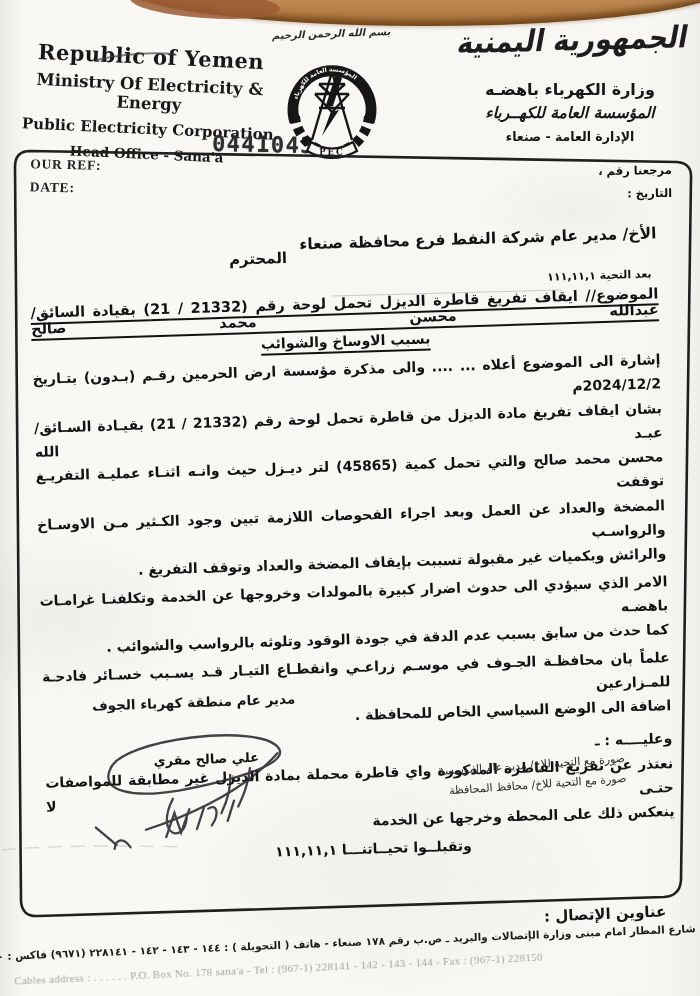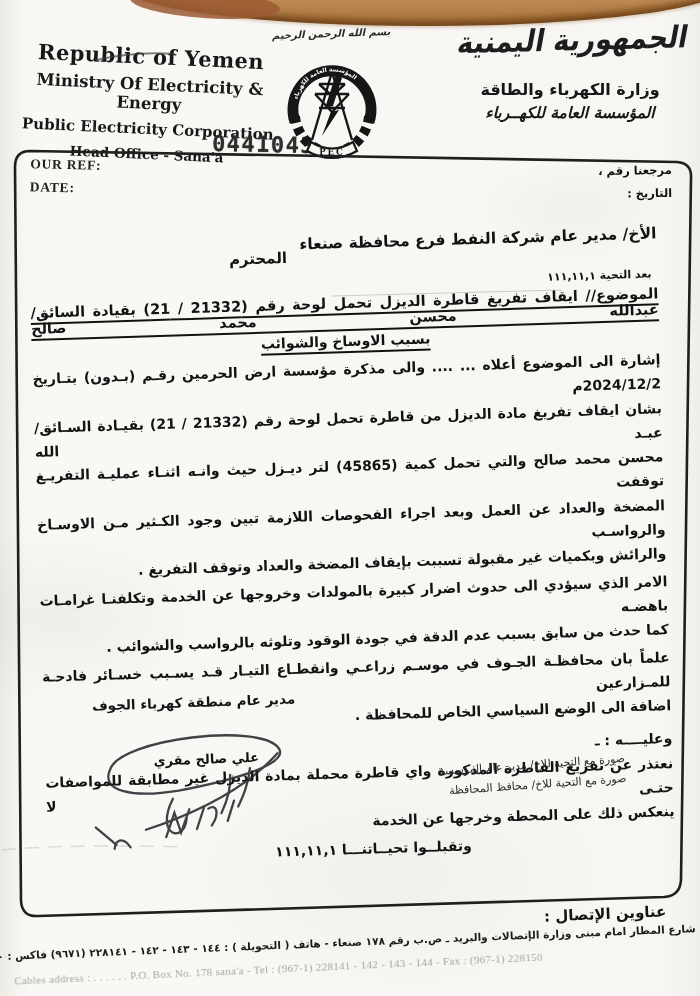--- a/index.html
+++ b/index.html
@@ -119,22 +119,23 @@
       <polygon points="50,18 39,52 47,50 36,80 53,54 45,56 56,22" fill="#161616"></polygon>
       <path d="M 9,60 A 40,40 0 0 0 36,95" fill="none" stroke="#161616" stroke-width="10" stroke-dasharray="7 5"></path>
       <path d="M 83,60 A 40,40 0 0 1 56,95" fill="none" stroke="#161616" stroke-width="10" stroke-dasharray="7 5"></path>
       <path d="M 25,86 Q 46,99 67,86 L 71,95 Q 46,109 21,95 Z" fill="#f8f6f2" stroke="#161616" stroke-width="2.2"></path>
       <text x="46" y="99" font-size="8.5" font-weight="bold" text-anchor="middle" letter-spacing="2" fill="#161616" font-family="DejaVu Serif, serif">PEC</text>
     </svg>
   </div>
 
   <div class="abs callig">الجمهورية اليمنية</div>
   <div class="abs hdr-ar">
-    <div class="a1">وزارة الكهرباء والطاقة</div>
+    <div class="a1">وزارة الكهرباء باهضـه</div>
     <div class="a2">المؤسسة العامة للكهــرباء</div>
+    <div class="a3">الإدارة العامة - صنعاء</div>
   </div>
 
   <svg class="abs" width="700" height="996" viewBox="0 0 700 996" style="left:0;top:0;pointer-events:none;">
     <path d="M 30,151 L 677,162 Q 692,163 691,178 L 681,880 Q 680,896 664,897 L 38,916 Q 22,917 21,901 L 15,167 Q 15,151 30,151 Z" fill="none" stroke="#1f1f1f" stroke-width="2.6"></path>
     <path d="M 96,60 C 122,54 150,52 175,54" stroke="#3a3a3a" stroke-width="2" fill="none" opacity=".65"></path>
     <path d="M 332,296 L 562,290" stroke="#8a8a8a" stroke-width="1" opacity=".4"></path>
     <path d="M 2,850 C 40,846 120,845 185,847" stroke="#9a9a9a" stroke-width="1.3" fill="none" opacity=".35" stroke-dasharray="14 9"></path>
   </svg>
 
   <div class="abs ourref">

